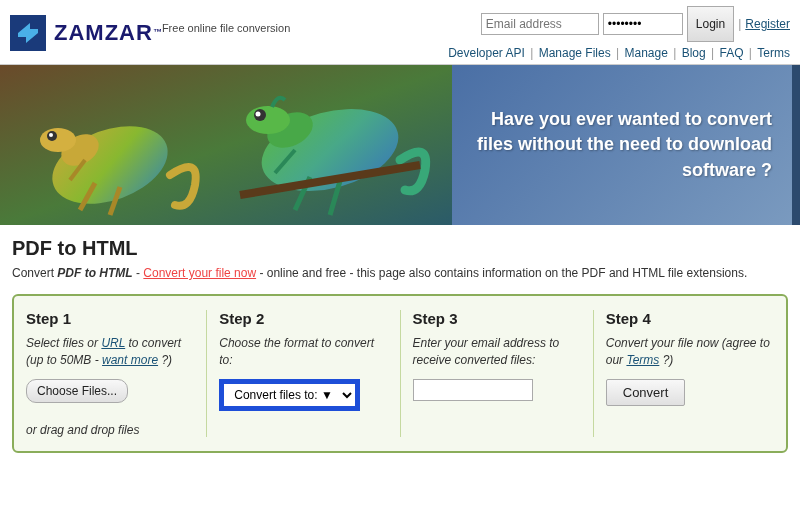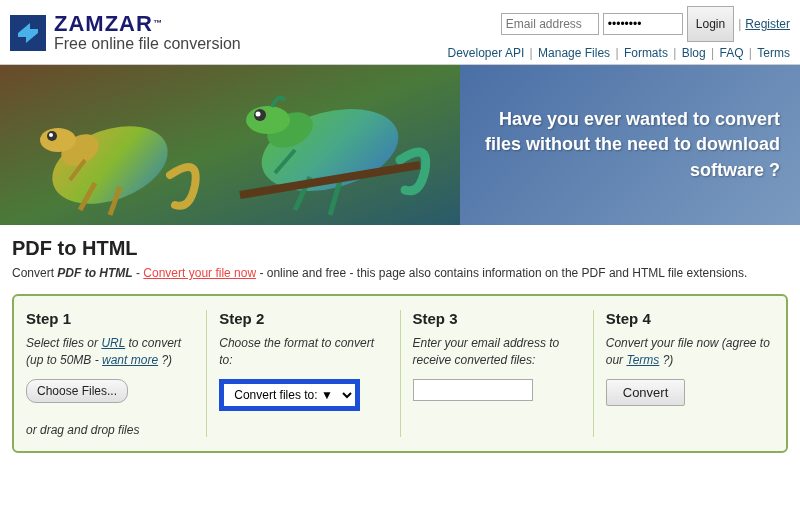--- a/index.html
+++ b/index.html
@@ -17,55 +17,55 @@
       display: flex;
       align-items: center;
       gap: 8px;
     }
     #logo-icon {
       width: 36px;
       height: 36px;
     }
     #logo-text-area {
       display: flex;
-      flex-direction: column;
+      flex-direction: row;
     }
     #logo-name {
       font-size: 22px;
       font-weight: bold;
       color: #1a1a6e;
       letter-spacing: 1px;
       line-height: 1;
     }
     #logo-tm {
       font-size: 9px;
       vertical-align: super;
     }
     #logo-tagline {
-      font-size: 16px;
+      font-size: 11px;
       color: #444;
     }
     #header-right {
       display: flex;
       flex-direction: column;
       align-items: flex-end;
       gap: 4px;
     }
     #header-top-right {
       display: flex;
       align-items: center;
       gap: 4px;
     }
     .header-input {
       border: 1px solid #aaa;
       padding: 2px 4px;
       font-size: 12px;
       height: 22px;
     }
-    #email-input { width: 98px; }
+    #email-input { width: 118px; }
     #password-input { width: 80px; }
     .header-btn {
       background: linear-gradient(to bottom, #f5f5f5, #ddd);
       border: 1px solid #aaa;
       padding: 2px 8px;
       font-size: 12px;
       cursor: pointer;
       color: #222;
       height: 36px;
     }
@@ -94,21 +94,21 @@
       width: 460px;
       height: 160px;
       background: linear-gradient(135deg, #8B5E3C 0%, #5a7a3a 30%, #3a6a5a 60%, #2a5a7a 100%);
       display: flex;
       align-items: flex-end;
       justify-content: center;
     }
     
     #hero-text-area {
       position: absolute;
-      right: 0; top: 0;
+      right: 8px; top: 0;
       width: 340px;
       height: 160px;
       background: linear-gradient(135deg, #4a6fa5 0%, #7a9abf 100%);
       display: flex;
       align-items: center;
       justify-content: center;
       padding: 20px;
     }
     #hero-text {
       color: #fff;
@@ -228,21 +228,21 @@
 
   <div id="header-right">
     <div id="header-top-right">
       <input type="text" class="header-input" id="email-input" placeholder="Email address" style="">
       <input type="password" class="header-input" id="password-input" value="••••••••" style="">
       <button class="header-btn">Login</button>
       <span class="header-divider">|</span>
       <a href="#" style="font-size:12px;color:#1a5276;">Register</a>
     </div>
     <div id="header-nav">
-      <a href="#">Developer API</a><span class="nav-sep"> | </span><a href="#">Manage Files</a><span class="nav-sep"> | </span><a href="#">Formats</a><span class="nav-sep"> | </span><a href="#">Blog</a><span class="nav-sep"> | </span><a href="#">FAQ</a><span class="nav-sep"> | </span><a href="#">Terms</a>
+      <a href="#">Developer API</a><span class="nav-sep"> | </span><a href="#">Manage Files</a><span class="nav-sep"> | </span><a href="#">Manage</a><span class="nav-sep"> | </span><a href="#">Blog</a><span class="nav-sep"> | </span><a href="#">FAQ</a><span class="nav-sep"> | </span><a href="#">Terms</a>
     </div>
   </div>
 </div>
 
 <div id="hero">
   <div id="hero-image-area">
 
     <svg width="460" height="160" viewBox="0 0 460 160" xmlns="http://www.w3.org/2000/svg">
 
       <defs>

